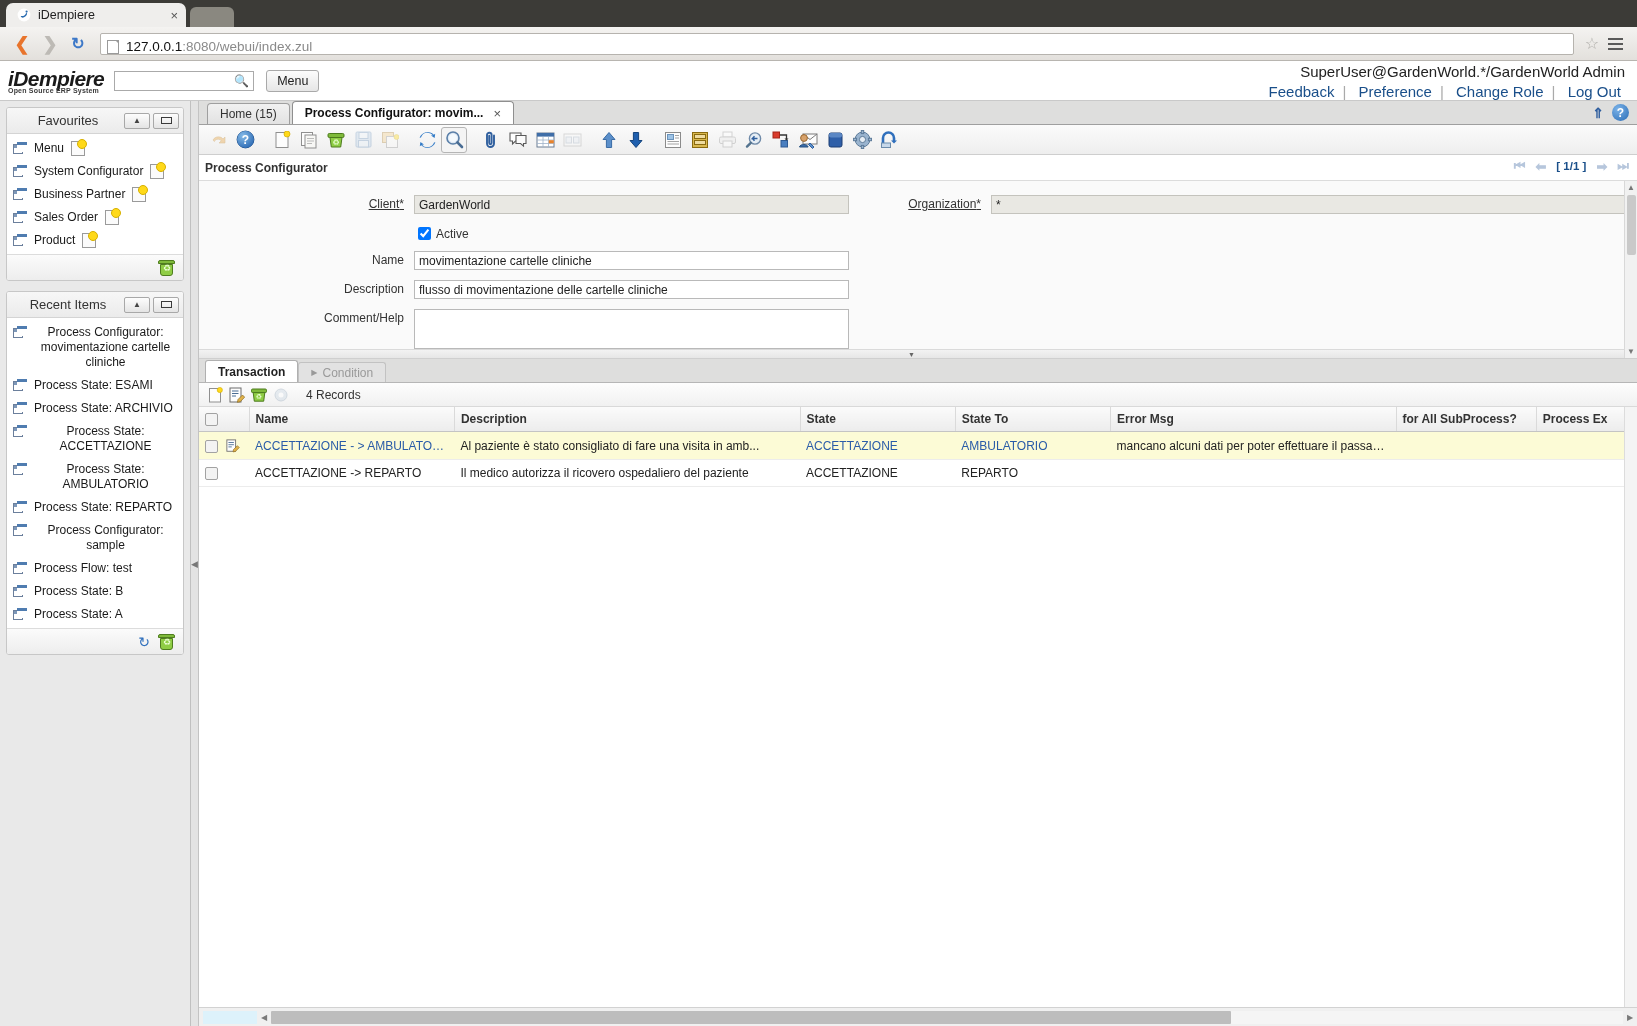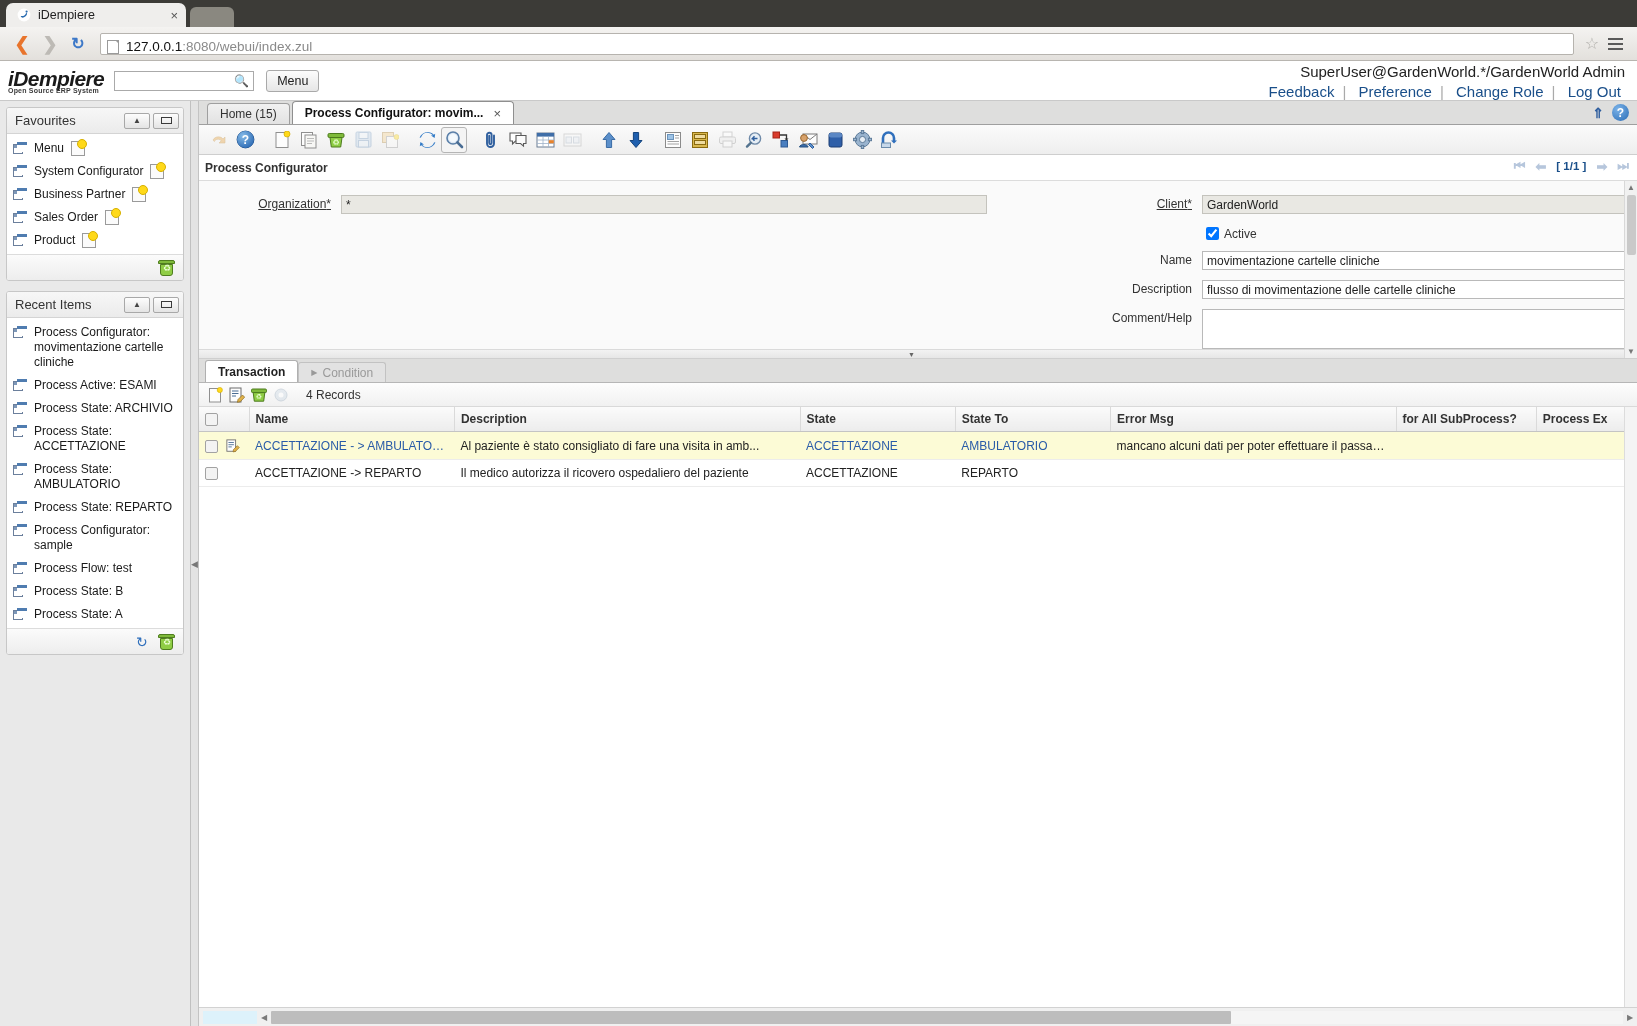--- a/index.html
+++ b/index.html
@@ -109,21 +109,21 @@
   .app-body { display: flex; height: calc(1026px - 27px - 34px - 40px); }
 
   
   .sidebar {
     width: 191px; flex: 0 0 191px; background: #e9e9e9;
     border-right: 1px solid #c0c0c0; padding: 6px 6px 0 6px;
     position: relative;
   }
   .panel {
     background: #fff; border: 1px solid #c7c7c7; border-radius: 3px;
-    margin-bottom: 10px; overflow: hidden;
+    margin-bottom: 10px; overflow: hidden; text-align: center;
   }
   .panel-head {
     background: linear-gradient(#f7f7f7, #ebebeb);
     border-bottom: 1px solid #d4d4d4;
     height: 26px; display: flex; align-items: center;
     padding: 0 4px 0 8px;
   }
   .panel-title { font-size: 13px; color: #333; flex: 1 1 auto; }
   .pbtn {
     width: 26px; height: 16px; margin-left: 3px;
@@ -473,21 +473,21 @@
               <span class="a"></span>
               <span class="b"></span>
             </span>
           <span class="recent-label">Process Configurator: movimentazione cartelle cliniche</span>
         </div>
         <div class="recent-item">
           <span class="win-ico">
               <span class="a"></span>
               <span class="b"></span>
             </span>
-          <span class="recent-label">Process Active: ESAMI</span>
+          <span class="recent-label">Process State: ESAMI</span>
         </div>
         <div class="recent-item">
           <span class="win-ico">
               <span class="a"></span>
               <span class="b"></span>
             </span>
           <span class="recent-label">Process State: ARCHIVIO</span>
         </div>
         <div class="recent-item">
           <span class="win-ico">
@@ -770,28 +770,20 @@
         <span class="pg-ico">⏮</span>
         <span class="pg-ico">⬅</span>
         <span class="pg-txt">[ 1/1 ]</span>
         <span class="pg-ico">➡</span>
         <span class="pg-ico">⏭</span>
       </div>
     </div>
 
     <div class="form-area">
       <div class="form-inner">
-        <div class="form-col right">
-          <div class="frow">
-            <div class="flabel req" style="width:130px;flex:0 0 130px">Organization</div>
-            <div class="fval">
-              <input class="inp ro" readonly="" value="*" style="">
-            </div>
-          </div>
-        </div>
         <div class="form-col left">
           <div class="frow">
             <div class="flabel req">Client</div>
             <div class="fval">
               <input class="inp ro" readonly="" value="GardenWorld" style="">
             </div>
           </div>
           <div class="chk-row">
             <div class="sp"></div>
             <input type="checkbox" class="chk" checked="" style="">
@@ -806,20 +798,28 @@
           <div class="frow">
             <div class="flabel">Description</div>
             <div class="fval" style="width:1055px">
               <input class="inp" value="flusso di movimentazione delle cartelle cliniche" style="">
             </div>
           </div>
           <div class="frow">
             <div class="flabel">Comment/Help</div>
             <div class="fval" style="width:1055px">
               <textarea class="ta" style=""></textarea>
+            </div>
+          </div>
+        </div>
+        <div class="form-col right">
+          <div class="frow">
+            <div class="flabel req" style="width:130px;flex:0 0 130px">Organization</div>
+            <div class="fval">
+              <input class="inp ro" readonly="" value="*" style="">
             </div>
           </div>
         </div>
       </div>
       <div class="form-scroll">
         <span class="arr">▲</span>
         <span class="thumb"></span>
         <span class="arr">▼</span>
       </div>
       <div class="form-collapse">▼</div>

